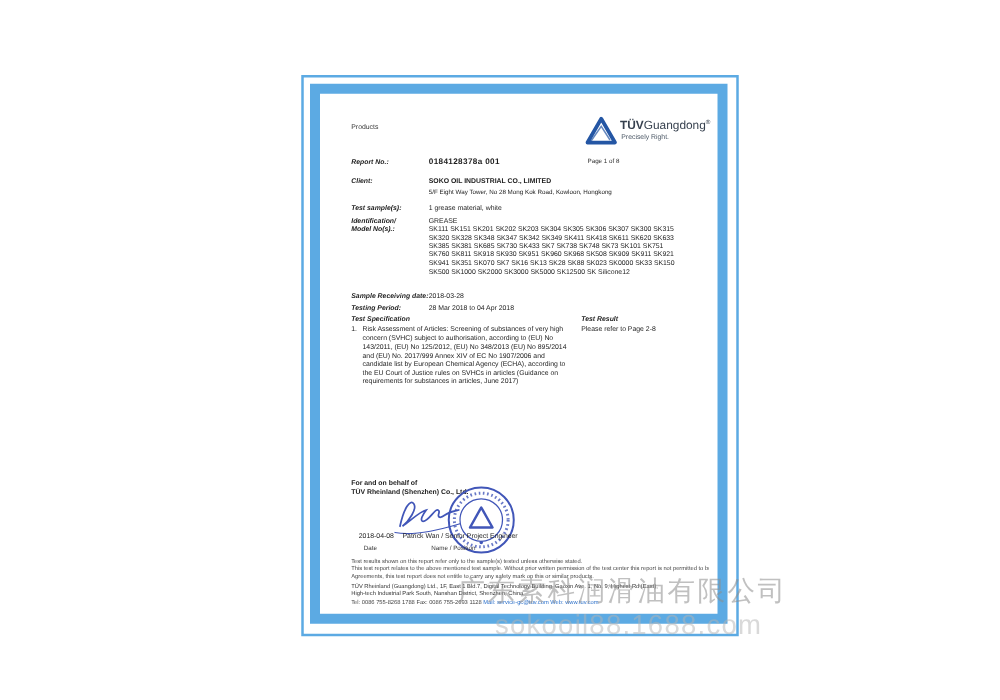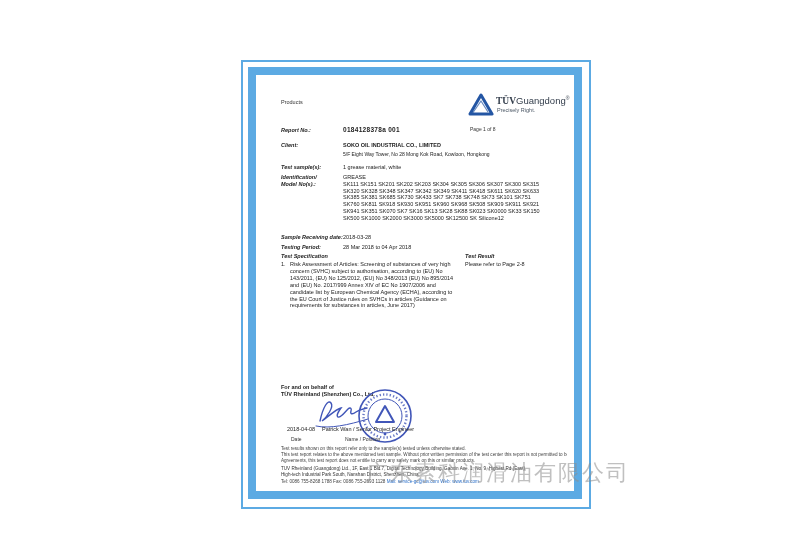--- a/index.html
+++ b/index.html
@@ -18,21 +18,21 @@
   }
   
   .lbl { position:absolute; left:281px; font-size:5.5px; font-weight:bold; font-style:italic; color:#1c1c1c; white-space:nowrap; }
   .val { position:absolute; left:343px; font-size:5.5px; color:#1c1c1c; white-space:nowrap; }
   .val-bold { font-weight:bold; }
   .small { font-size:5px; }
   .corner-label { position:absolute; left:281px; top:92px; font-size:5.5px; color:#333; }
   
   .logo-wrap { position:absolute; left:468px; top:86px; width:100px; height:30px; }
   .logo-text { position:absolute; left:28px; top:2px; font-size:9.5px; color:#36404e; white-space:nowrap; }
-  .logo-text .tuv { font-weight:bold;font-family:Liberation Serif, serif; }
+  .logo-text .tuv { font-weight:bold; }
   .logo-text .reg { font-size:5px; vertical-align:super; }
   .logo-tagline { position:absolute; left:29px; top:14px; font-size:5.5px; color:#4a5664; white-space:nowrap; }
   .page-no { position:absolute; left:470px; top:119px; font-size:5px; color:#333; }
   
   .model-block { position:absolute; left:343px; top:158px; width:198px; font-size:5.5px; line-height:6.8px; color:#1c1c1c; }
   .spec-head { position:absolute; top:245px; font-size:5.5px; font-weight:bold; font-style:italic; color:#1c1c1c; }
   .spec-num { position:absolute; left:281px; top:252px; font-size:5.5px; color:#1c1c1c; }
   .spec-par { position:absolute; left:290px; top:252px; width:168px; font-size:5.5px; line-height:6.9px; color:#1c1c1c; }
   .spec-result { position:absolute; left:465px; top:252px; width:90px; font-size:5.5px; color:#1c1c1c; }
   
@@ -133,14 +133,15 @@
     <div class="foot" style="left:25px; top:377px; position:absolute;">This test report relates to the above mentioned test sample. Without prior written permission of the test center this report is not permitted to be duplicated in extracts.</div>
     <div class="foot" style="left:25px; top:383px; position:absolute;">Agreements, this test report does not entitle to carry any safety mark on this or similar products.</div>
     <div class="foot foot-addr" style="left:25px; top:391px; position:absolute;">TÜV Rheinland (Guangdong) Ltd., 1F, East 1 Bld.7, Digital Technology Building, Gaoxin Ave. 1, No. 9, Highest Rd (East),</div>
     <div class="foot foot-addr" style="left:25px; top:397px; position:absolute;">High-tech Industrial Park South, Nanshan District, Shenzhen, China</div>
     <div class="foot" style="left:25px; top:404px; position:absolute;">
       <span>Tel: 0086 755-8268 1788    Fax: 0086 755-2693 1128    </span><span class="foot-link">Mail: service-gc@tuv.com   Web: www.tuv.com</span>
     </div>
   </div>
 
   <div class="wm-company">广东索科润滑油有限公司</div>
+  <div class="wm-site">sokooil88.1688.com</div>
 
 </div>
 
 </body></html>

